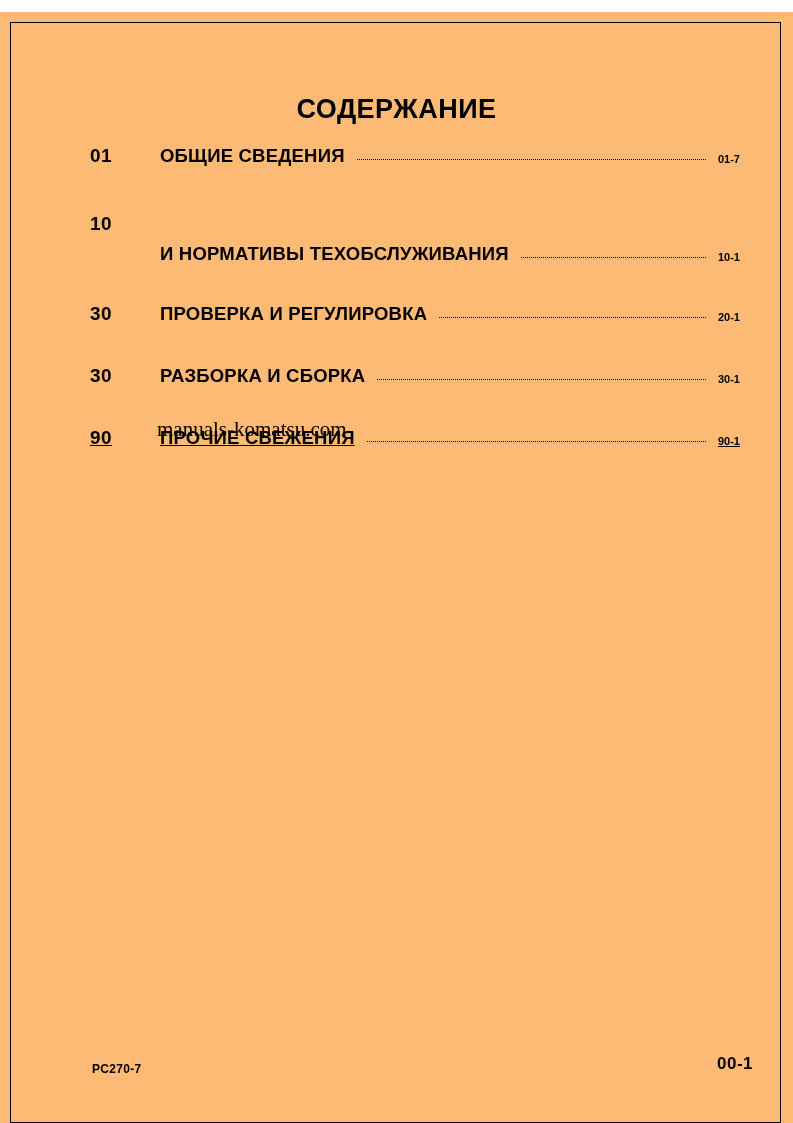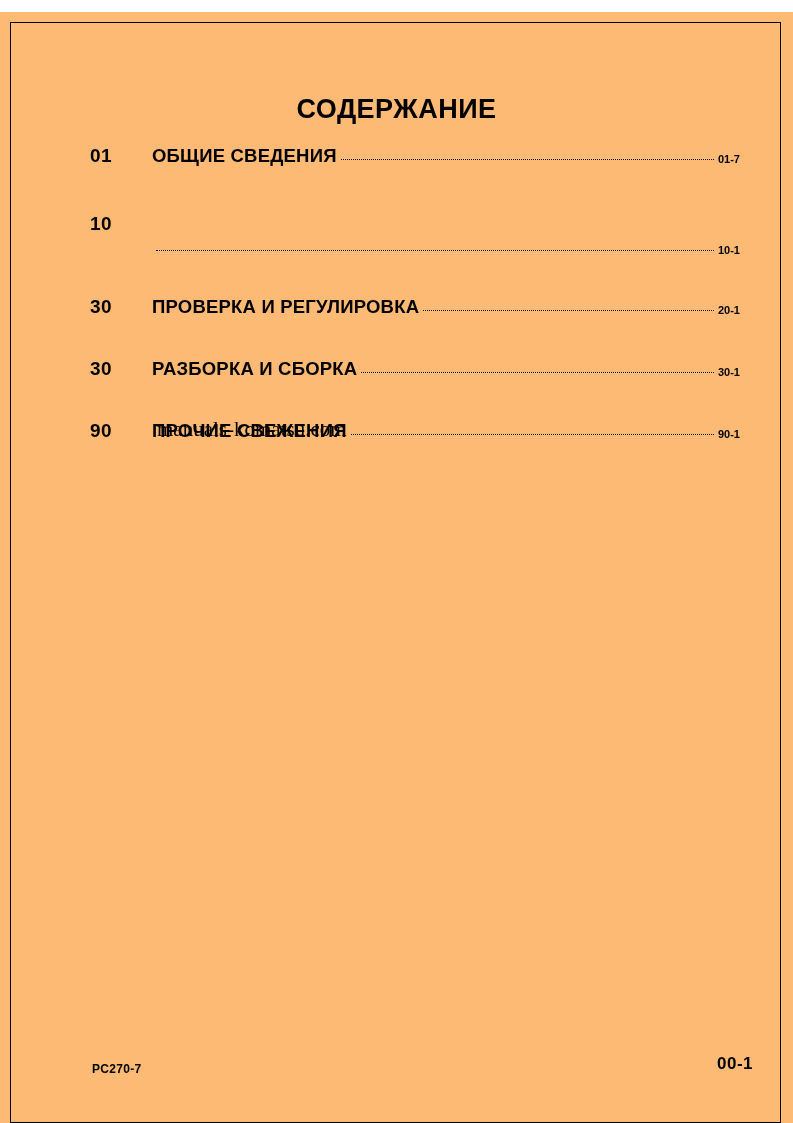--- a/index.html
+++ b/index.html
@@ -45,20 +45,21 @@
     width: 650px;
   }
   .toc-entry {
     position: relative;
     margin-bottom: 0;
   }
   .row {
     display: flex;
     align-items: baseline;
     width: 650px;
+    gap: 8px;
   }
   .num {
     width: 62px;
     flex: 0 0 62px;
     font-size: 19px;
     font-weight: bold;
     letter-spacing: 0.5px;
   }
   .label {
     font-size: 18.5px;
@@ -81,21 +82,21 @@
     white-space: nowrap;
     padding-left: 2px;
     position: relative;
     top: 1px;
   }
   .e1 { margin-top: 0; }
   .e2 { margin-top: 46px; }
   .e2b { margin-top: 8px; }
   .e3 { margin-top: 38px; }
   .e4 { margin-top: 40px; }
-  .e5 { margin-top: 40px; }
+  .e5 { margin-top: 40px; text-decoration: underline; }
 
   .watermark {
     position: absolute;
     left: 157px;
     top: 405px;
     font-family: "Liberation Serif", serif;
     font-size: 21px;
     color: #000000;
     white-space: nowrap;
   }
@@ -134,20 +135,21 @@
         <span class="pagenum">01-7</span>
       </div>
     </div>
 
     <div class="toc-entry e2">
       <div class="row">
         <span class="num">10</span>
       </div>
       <div class="row e2b">
         <span class="num"></span>
+        <span class="label">И НОРМАТИВЫ ТЕХОБСЛУЖИВАНИЯ</span>
         <span class="dots"></span>
         <span class="pagenum">10-1</span>
       </div>
     </div>
 
     <div class="toc-entry e3">
       <div class="row">
         <span class="num">30</span>
         <span class="label">ПРОВЕРКА И РЕГУЛИРОВКА</span>
         <span class="dots"></span>

